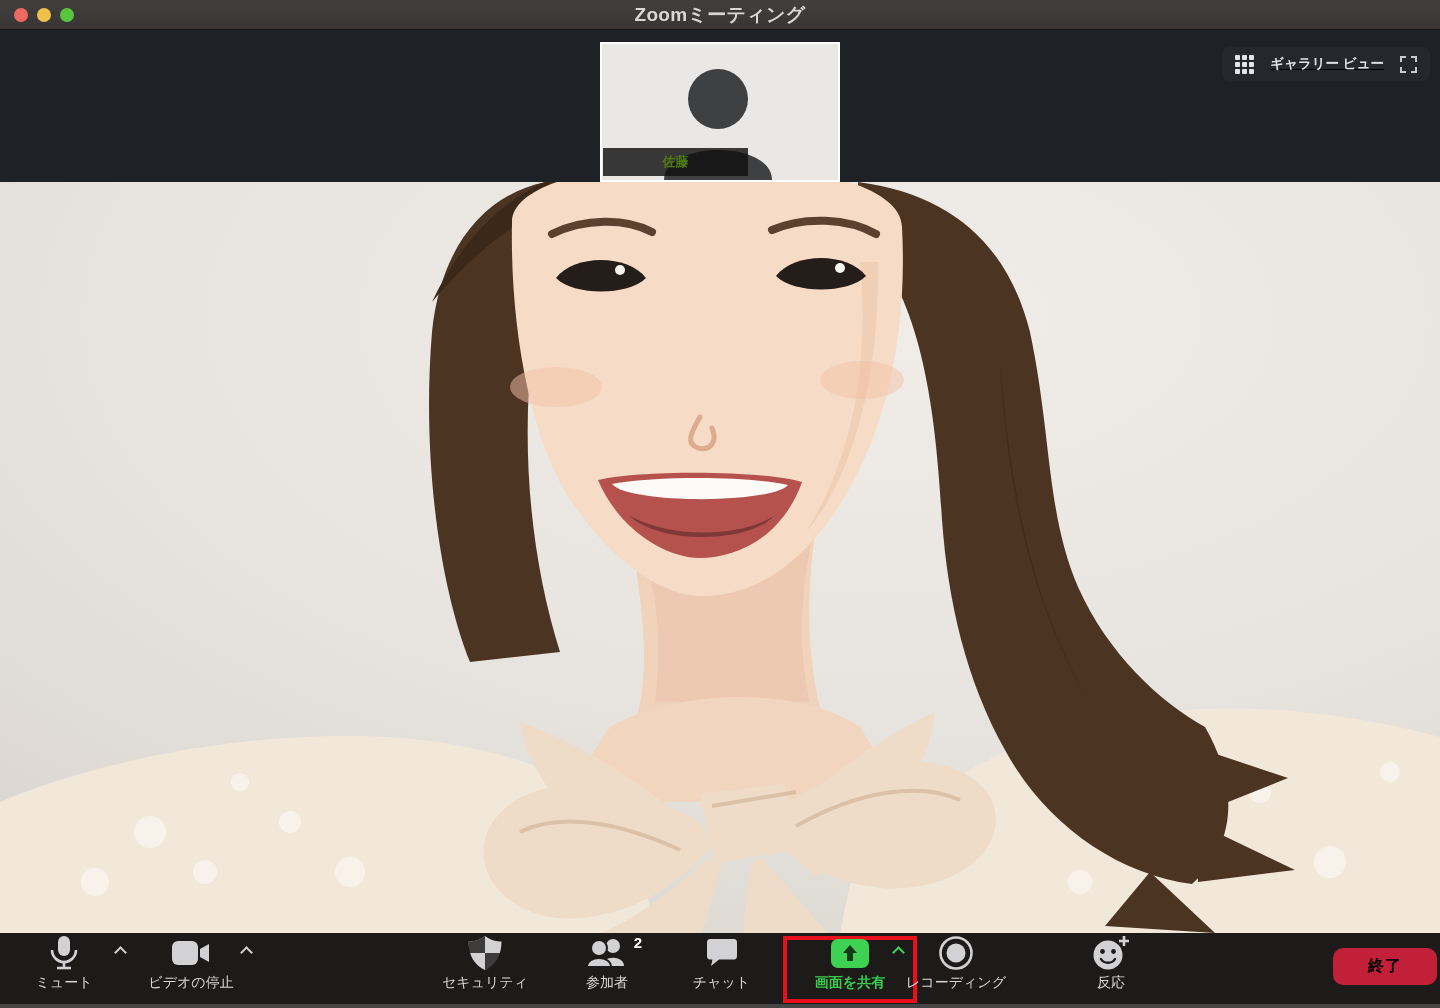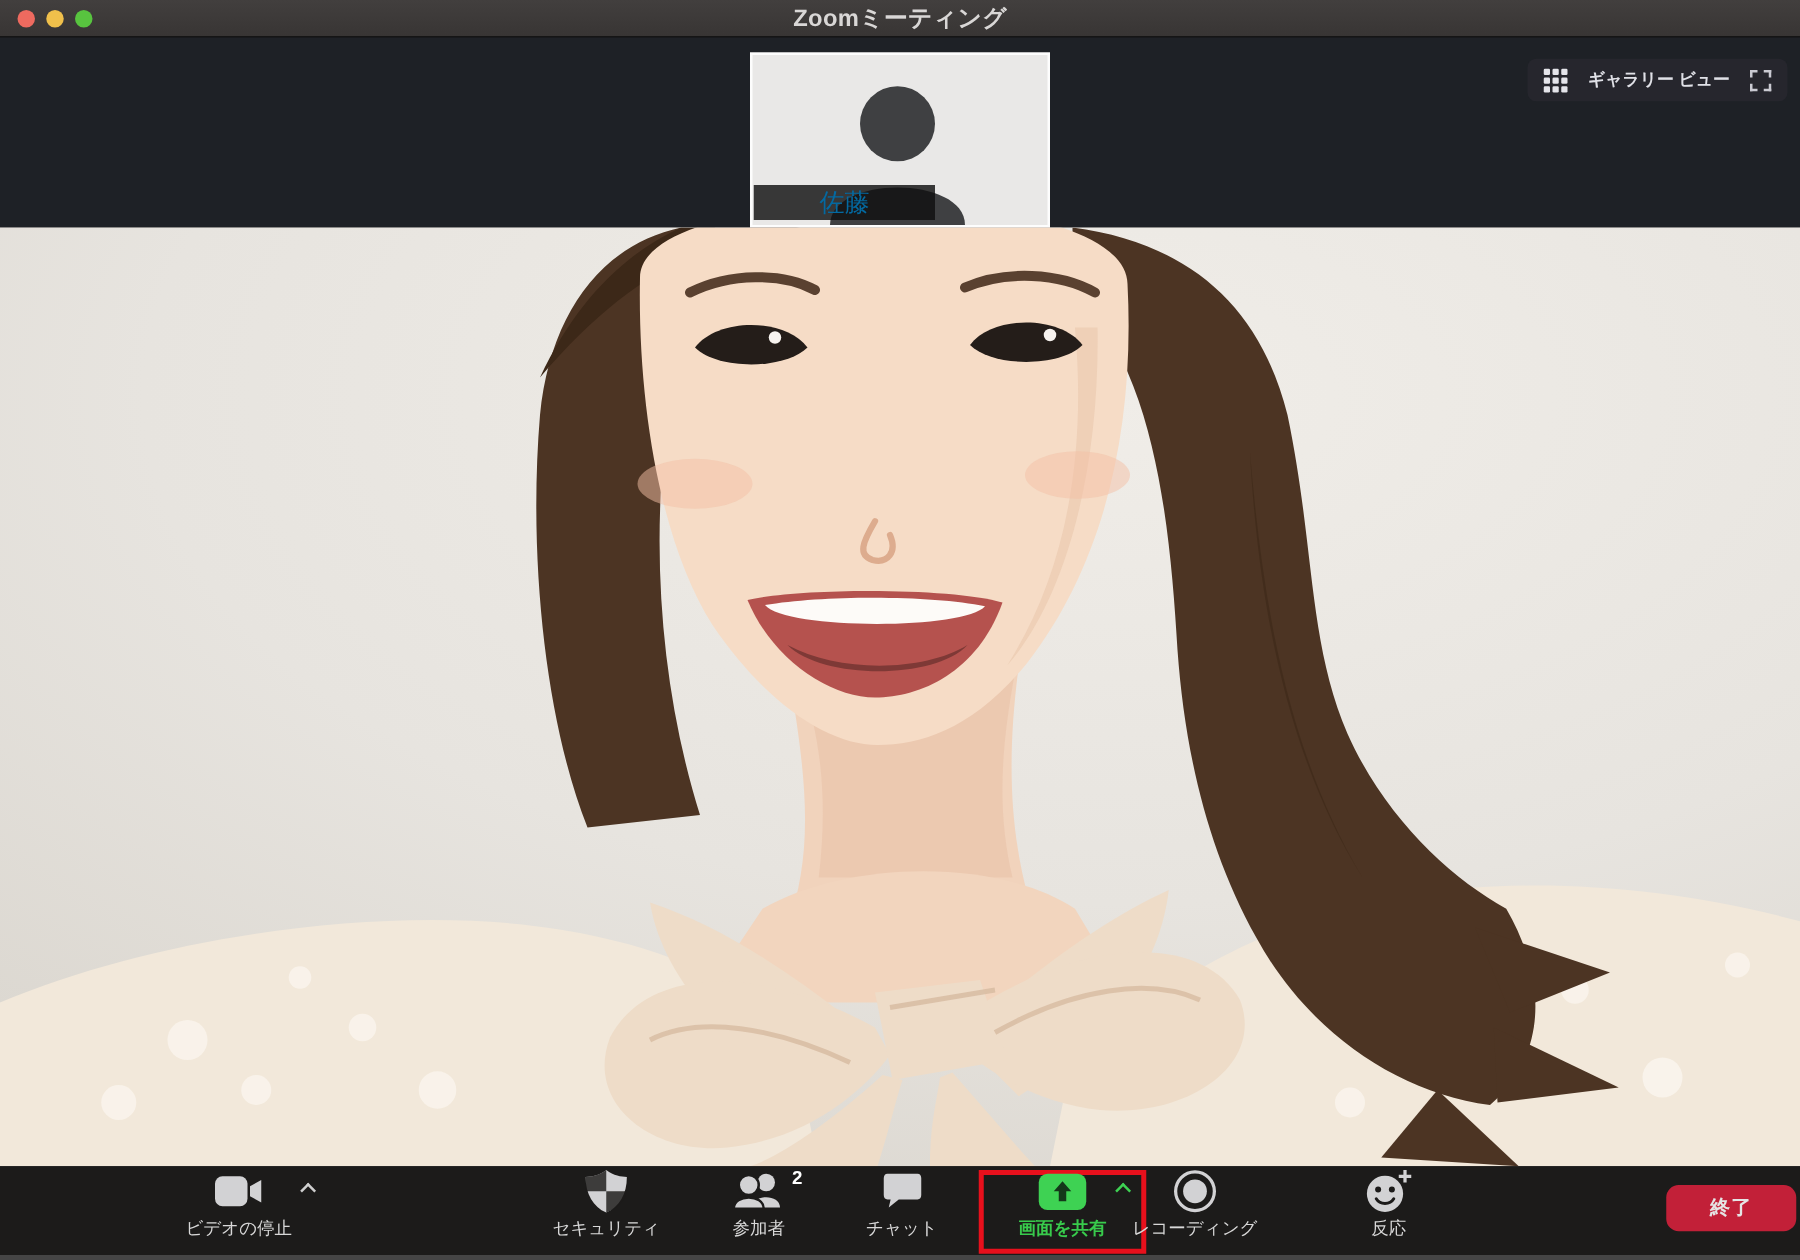--- a/index.html
+++ b/index.html
@@ -19,37 +19,37 @@
     background:linear-gradient(#423f3e,#383534);display:flex;align-items:center;justify-content:center;
     border-bottom:1px solid #141414;}
   .traffic{position:absolute;left:14px;top:8px;display:flex;gap:9px;}
   .tl{width:14px;height:14px;border-radius:50%;}
   .tl.red{background:var(--tl-red);} .tl.yellow{background:var(--tl-yellow);} .tl.green{background:var(--tl-green);}
   .title-text{color:#d9d7d6;font-size:19px;font-weight:bold;letter-spacing:.3px;}
 
   
   .top-strip{position:absolute;left:0;top:30px;width:1440px;height:152px;background:var(--strip-bg);}
   .gallery-ctl{position:absolute;top:17px;right:10px;height:34px;display:flex;align-items:center;gap:16px;
-    background:rgba(38,38,46,.96);border-radius:7px;padding:0 13px;}
+    background:rgba(38,38,46,.96);border-radius:7px;padding:0 13px;text-decoration:underline;}
   .gallery-ctl .lbl{color:#e0e1e7;font-size:13.5px;font-weight:bold;}
   .grid-ico{display:grid;grid-template-columns:repeat(3,5px);grid-template-rows:repeat(3,5px);gap:2px;}
   .grid-ico i{background:#e4e4ea;border-radius:1px;}
   .fs-ico{position:relative;width:17px;height:17px;}
   .fs-ico i{position:absolute;width:6px;height:6px;border:2px solid #cacad2;}
   .fs-ico i:nth-child(1){left:0;top:0;border-right:none;border-bottom:none;}
   .fs-ico i:nth-child(2){right:0;top:0;border-left:none;border-bottom:none;}
   .fs-ico i:nth-child(3){left:0;bottom:0;border-right:none;border-top:none;}
   .fs-ico i:nth-child(4){right:0;bottom:0;border-left:none;border-top:none;}
 
   
   .thumb{position:absolute;left:600px;top:12px;width:240px;height:140px;background:var(--thumb-bg);
     border:2px solid #fdfdfd;overflow:hidden;}
   .name-tag{position:absolute;left:1px;bottom:4px;width:145px;height:28px;background:rgba(16,16,16,.82);
     display:flex;align-items:center;justify-content:center;}
-  .name-tag span{color:#0369a1;font-size:20px;font-family:"Liberation Serif","DejaVu Serif",serif;}
+  .name-tag span{color:#4d7c0f;font-size:13px;font-family:"Liberation Serif","DejaVu Serif",serif;font-weight:bold;}
 
   
   .video{position:absolute;left:0;top:182px;width:1440px;height:751px;background:var(--video-bg);overflow:hidden;}
   .video svg{display:block;}
 
   
   .toolbar{position:absolute;left:0;top:933px;width:1440px;height:75px;background:var(--toolbar-bg);}
   .bottom-edge{position:absolute;left:0;bottom:0;width:1440px;height:4px;background:#454545;}
   .tb-item{position:absolute;top:0;height:71px;display:flex;flex-direction:column;align-items:center;
     justify-content:flex-start;cursor:default;}
@@ -58,21 +58,21 @@
   .chev{position:absolute;width:9px;height:9px;border-left:2.5px solid #cfcfcf;border-top:2.5px solid #cfcfcf;
     transform:rotate(45deg);}
   .chev.green{border-color:var(--accent-green);}
   .count-badge{position:absolute;color:#fff;font-size:15px;font-weight:bold;right:-14px;top:1px;}
   .share-box{position:absolute;left:783px;top:3px;width:134px;height:67px;border:4px solid var(--annotation-red);}
   .share-item .tb-label{color:var(--share-text-green);font-weight:bold;}
   .share-glyph{width:38px;height:29px;background:var(--accent-green);border-radius:7px;
     display:flex;align-items:center;justify-content:center;}
   .leave-btn{position:absolute;left:1333px;top:15px;width:104px;height:37px;background:var(--leave-red);
     border-radius:10px;border:none;display:flex;align-items:center;justify-content:center;cursor:default;}
-  .leave-btn span{color:#e5e5e5;font-size:16px;font-weight:bold;letter-spacing:1px;}
+  .leave-btn span{color:#000000;font-size:16px;font-weight:bold;letter-spacing:1px;}
 </style>
 </head>
 <body>
 
 <div class="window">
 
   <div class="titlebar">
     <div class="traffic">
       <span class="tl red"></span>
       <span class="tl yellow"></span>
@@ -191,20 +191,32 @@
       <g stroke="#d7bba1" stroke-width="4" fill="none" opacity="0.8">
         <path d="M 520 650 C 560 630 620 640 680 668"></path>
         <path d="M 960 618 C 920 600 860 608 796 644"></path>
         <path d="M 712 624 L 796 610"></path>
       </g>
     </svg>
   </div>
 
   <div class="toolbar">
 
+    <div class="tb-item" style="left:14px;width:100px;">
+      <div class="tb-icon">
+        <svg width="34" height="38" viewBox="0 0 34 38">
+          <rect x="11" y="2" width="12" height="20" rx="6" fill="var(--icon-gray)"></rect>
+          <path d="M 5 16 a 12 12 0 0 0 24 0" stroke="var(--icon-gray)" stroke-width="2.6" fill="none"></path>
+          <line x1="17" y1="28" x2="17" y2="33" stroke="var(--icon-gray)" stroke-width="2.6"></line>
+          <line x1="10" y1="34" x2="24" y2="34" stroke="var(--icon-gray)" stroke-width="2.6"></line>
+        </svg>
+        <span class="chev" style="right:-44px;top:15px;"></span>
+      </div>
+      <span class="tb-label">ミュート</span>
+    </div>
 
     <div class="tb-item" style="left:128px;width:126px;">
       <div class="tb-icon">
         <svg width="40" height="26" viewBox="0 0 40 26">
           <rect x="1" y="1" width="26" height="24" rx="6" fill="var(--icon-gray)"></rect>
           <path d="M 29 9 L 38 4 L 38 22 L 29 17 Z" fill="var(--icon-gray)"></path>
         </svg>
         <span class="chev" style="right:-40px;top:15px;"></span>
       </div>
       <span class="tb-label">ビデオの停止</span>

